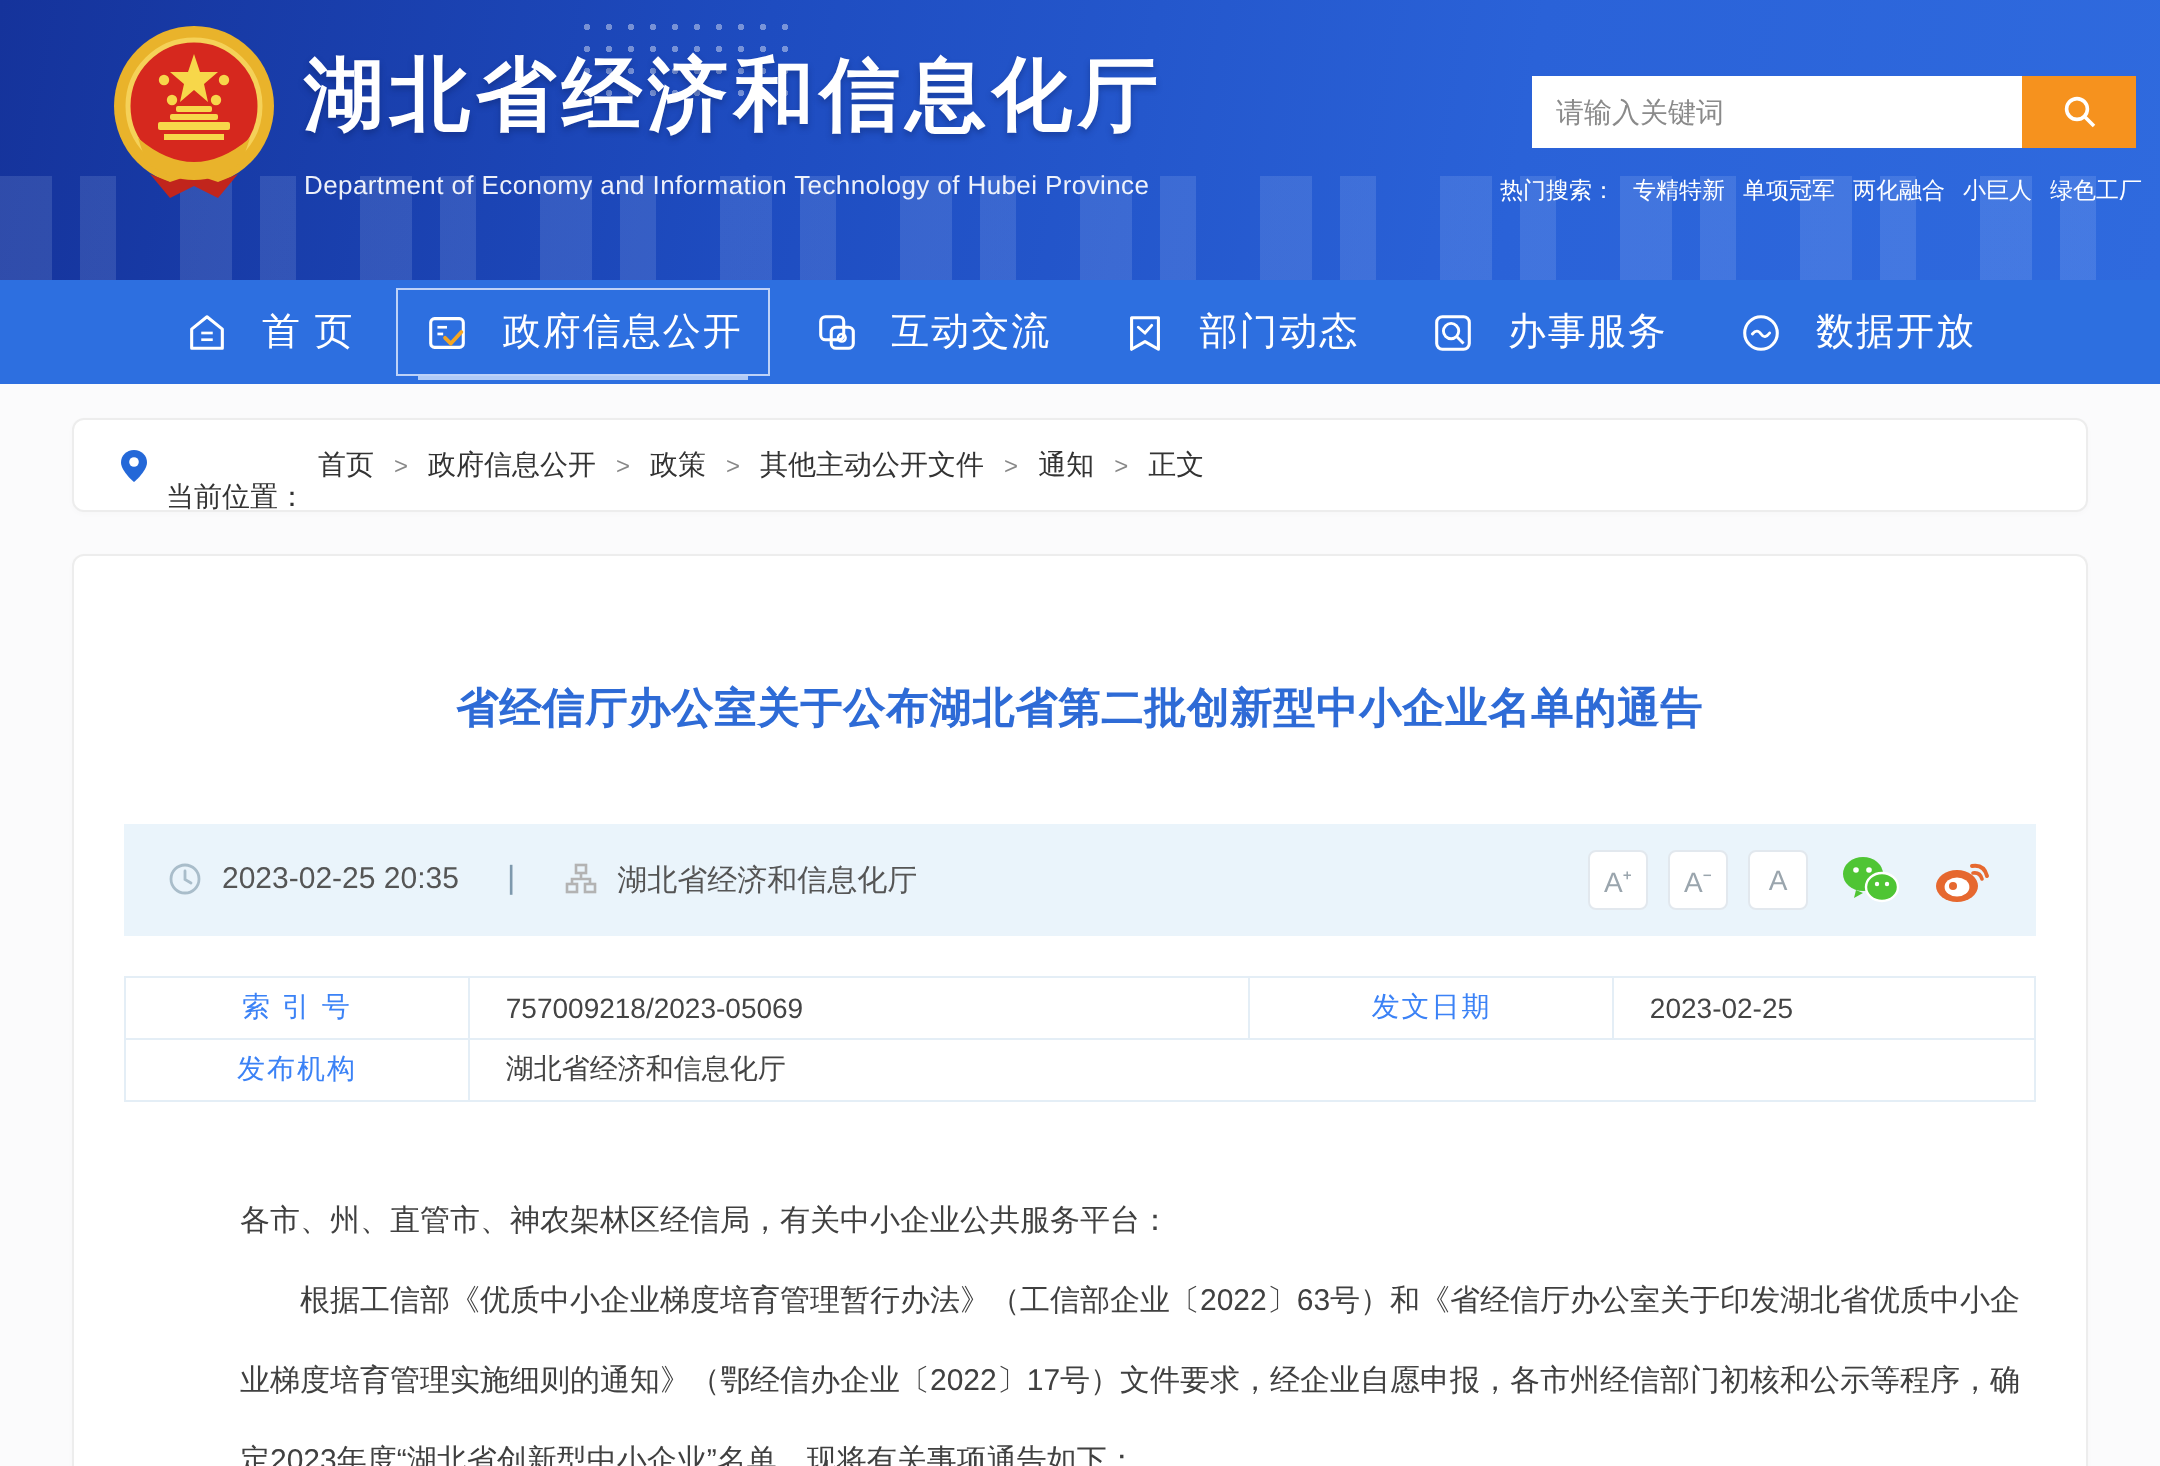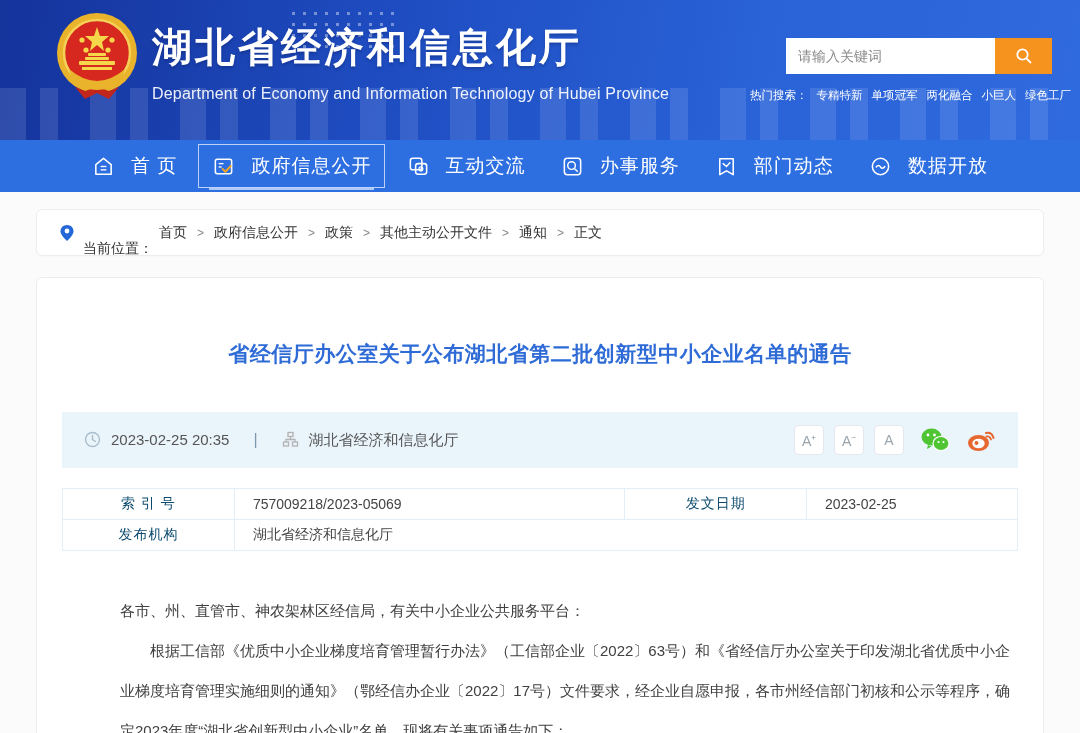--- a/index.html
+++ b/index.html
@@ -13,23 +13,23 @@
   .header .skyline { position:absolute; left:0; right:0; bottom:0; height:52px; opacity:.14;
     background:repeating-linear-gradient(90deg,#cfe0ff 0 26px,transparent 26px 40px,#cfe0ff 40px 58px,transparent 58px 90px);
   }
   .header .dots { position:absolute; left:288px; top:8px; width:110px; height:46px; opacity:.5;
     background-image:radial-gradient(rgba(255,255,255,.8) 1.5px, transparent 1.6px);
     background-size:11px 11px; }
   .emblem { position:absolute; left:55px; top:9px; width:84px; height:100px; }
   .site-title { position:absolute; left:152px; top:20px; color:#fff; }
   .site-title .cn { font-size:40px; font-weight:bold; letter-spacing:3px;
     text-shadow:0 2px 3px rgba(10,30,90,.35); }
-  .site-title .en { margin-top:10px; font-size:16px; color:rgba(255,255,255,.92); letter-spacing:.2px;text-align:center; }
-
-  .search-wrap { position:absolute; right:28px; top:38px; width:266px; height:36px; display:flex; }
+  .site-title .en { margin-top:10px; font-size:13px; color:rgba(255,255,255,.92); letter-spacing:.2px; }
+
+  .search-wrap { position:absolute; right:12px; top:38px; width:302px; height:36px; display:flex; }
   .search-input { flex:1; height:36px; border:none; outline:none; padding:0 12px;
     font-size:14px; color:#333; background:#fff; }
   .search-input::placeholder { color:#8a8a8a; }
   .search-btn { width:57px; height:36px; background:#f6921e; border:none; cursor:pointer;
     display:flex; align-items:center; justify-content:center; }
   .hot-row { position:absolute; right:28px; top:88px; width:302px; display:flex; gap:9px;
     font-size:11.5px; color:#fff; white-space:nowrap; }
   .hot-row a { color:#fff; text-decoration:none; }
 
   
@@ -63,21 +63,21 @@
   .meta-right { margin-left:auto; display:flex; align-items:center; gap:10px; }
   .font-btn { width:30px; height:30px; background:#fff; border:1px solid #e2e8ee;
     border-radius:4px; color:#9aa5ad; font-size:14px; cursor:pointer;
     display:flex; align-items:center; justify-content:center; }
   .share-icon { margin-left:6px; cursor:pointer; display:flex; }
 
   
   .info-table { width:100%; margin-top:20px; border-collapse:collapse;
     border:1px solid #dbe8f3; font-size:14px; }
   .info-table td { border:1px solid #e4eef6; height:31px; }
-  .info-table td.lbl { width:18%; text-align:center; color:#0c4a6e; letter-spacing:1px; }
+  .info-table td.lbl { width:18%; text-align:center; color:#3b82f6; letter-spacing:1px; }
   .info-table td.val { color:#444; padding-left:18px; }
   .info-table td.val2 { width:19%; }
 
   
   .article-body { margin:40px 0 0 58px; width:900px; font-size:15px; color:#404040;
     line-height:40px; }
   .article-body .para { text-indent:2em; }
 </style>
 </head>
 <body>
@@ -151,33 +151,33 @@
     <svg width="23" height="23" viewBox="0 0 24 24">
       <rect x="3.5" y="3.5" width="12" height="12" rx="2.5" fill="none" stroke="#fff" stroke-width="1.6"></rect>
       <rect x="9" y="9" width="11.5" height="11" rx="2.5" fill="none" stroke="#fff" stroke-width="1.6"></rect>
       <circle cx="14.5" cy="14.5" r="2" fill="none" stroke="#fff" stroke-width="1.3"></circle>
     </svg>
     <span>互动交流</span>
   </div>
 
   <div class="nav-item">
     <svg width="23" height="23" viewBox="0 0 24 24">
+      <path d="M5 4 L19 4 L19 20.5 L12 16.5 L5 20.5 Z" fill="none" stroke="#fff" stroke-width="1.6" stroke-linejoin="round"></path>
+      <path d="M8.5 9 L12 12 L15.5 8" fill="none" stroke="#fff" stroke-width="1.5" stroke-linecap="round"></path>
+    </svg>
+    <span>部门动态</span>
+  </div>
+
+  <div class="nav-item">
+    <svg width="23" height="23" viewBox="0 0 24 24">
       <rect x="3.5" y="3.5" width="17" height="17" rx="3" fill="none" stroke="#fff" stroke-width="1.6"></rect>
       <circle cx="11" cy="11" r="4" fill="none" stroke="#fff" stroke-width="1.5"></circle>
       <line x1="14" y1="14" x2="17.5" y2="17.5" stroke="#fff" stroke-width="1.5"></line>
     </svg>
     <span>办事服务</span>
-  </div>
-
-  <div class="nav-item">
-    <svg width="23" height="23" viewBox="0 0 24 24">
-      <path d="M5 4 L19 4 L19 20.5 L12 16.5 L5 20.5 Z" fill="none" stroke="#fff" stroke-width="1.6" stroke-linejoin="round"></path>
-      <path d="M8.5 9 L12 12 L15.5 8" fill="none" stroke="#fff" stroke-width="1.5" stroke-linecap="round"></path>
-    </svg>
-    <span>部门动态</span>
   </div>
 
   <div class="nav-item">
     <svg width="23" height="23" viewBox="0 0 24 24">
       <circle cx="12" cy="12" r="8.5" fill="none" stroke="#fff" stroke-width="1.6"></circle>
       <path d="M7.5 12.5 Q10 9.5 12 12.5 T 16.5 12" fill="none" stroke="#fff" stroke-width="1.5" stroke-linecap="round"></path>
     </svg>
     <span>数据开放</span>
   </div>
 </div>

